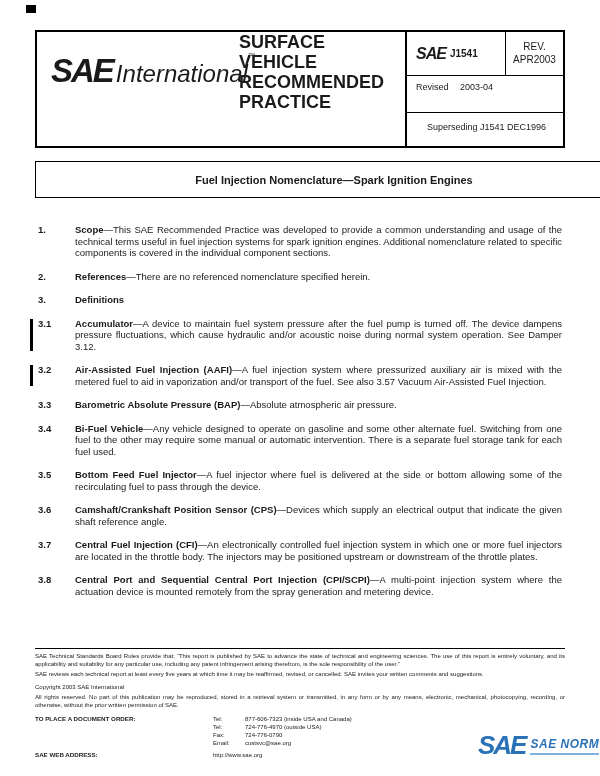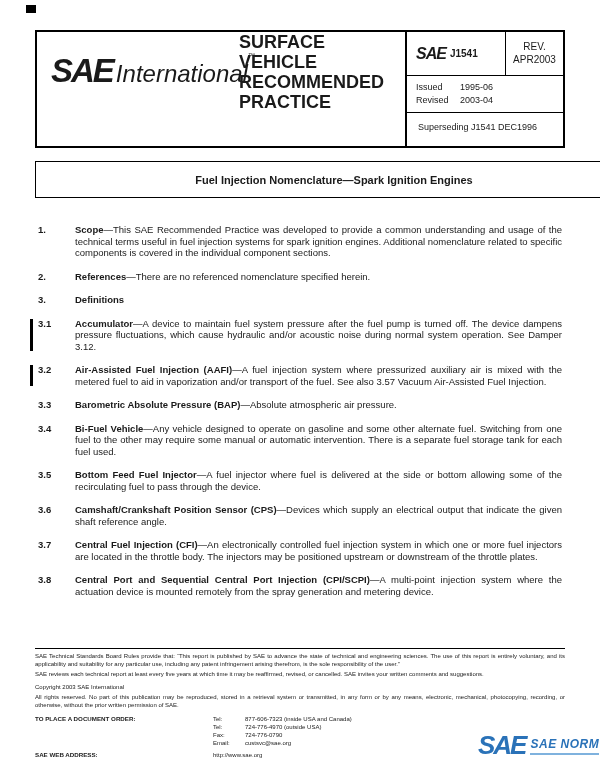--- a/index.html
+++ b/index.html
@@ -21,21 +21,21 @@
   .tm { font-size:7px; vertical-align:top; }
   .doctype-cell { width:166px; font-weight:bold; font-size:18px; line-height:20px; }
   .right-col { flex:1; border-left:2px solid #000; display:flex; flex-direction:column; font-size:9px; }
   .hdr-row1 { display:flex; height:44px; border-bottom:1px solid #000; }
   .code-cell { width:98px; display:flex; align-items:center; padding-left:9px; }
   .code-sae { font-weight:bold; font-style:italic; font-size:16px; letter-spacing:-1px; margin-right:4px; }
   .code-num { font-weight:bold; font-size:10px; }
   .rev-cell { flex:1; border-left:1px solid #000; text-align:center; padding-top:8px; font-size:10px; line-height:13px; }
   .hdr-row2 { height:37px; border-bottom:1px solid #000; padding:5px 0 0 9px; line-height:13px; }
   .hdr-row2 .lbl { display:inline-block; width:44px; }
-  .hdr-row3 { flex:1; padding:9px 0 0 11px; }
+  .hdr-row3 { flex:1; padding:9px 0 0 20px; }
 
   
   .title-band { position:absolute; left:35px; top:161px; width:598px; height:37px; border:1px solid #000;
     display:flex; align-items:center; justify-content:center; font-weight:bold; font-size:11px; }
 
   
   .body-sections { position:absolute; left:38px; top:224px; width:524px; }
   .sec { position:relative; display:flex; margin-bottom:12px; }
   .sec .num { width:37px; flex:none; font-weight:bold; font-size:9.5px; line-height:11.5px; }
   .sec .txt { flex:1; font-size:9.5px; line-height:11.5px; text-align:justify; }
@@ -79,21 +79,20 @@
         <div class="code-cell">
           <span class="code-sae">SAE</span>
           <span class="code-num">J1541</span>
         </div>
         <div class="rev-cell">
           <div>REV.</div>
           <div>APR2003</div>
         </div>
       </div>
       <div class="hdr-row2">
-        <div><span class="lbl">Issued</span><span>1995-06</span></div>
         <div><span class="lbl">Revised</span><span>2003-04</span></div>
       </div>
       <div class="hdr-row3">Superseding J1541 DEC1996</div>
     </div>
   </div>
 
   <div class="title-band">Fuel Injection Nomenclature—Spark Ignition Engines</div>
 
   <div class="body-sections">
 

